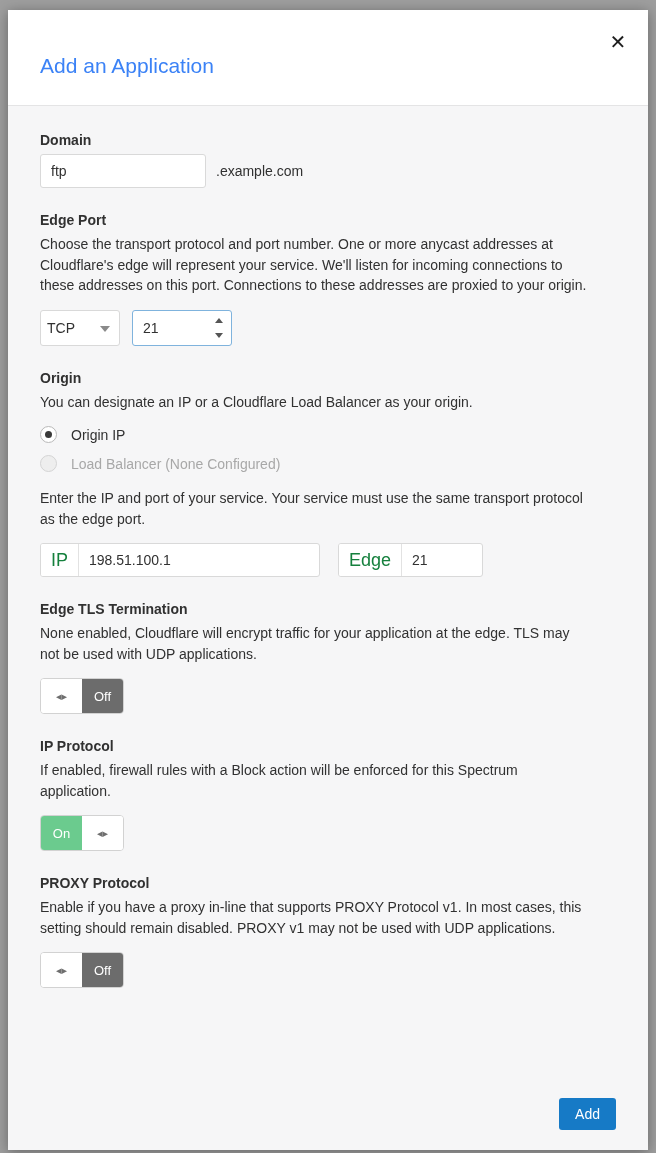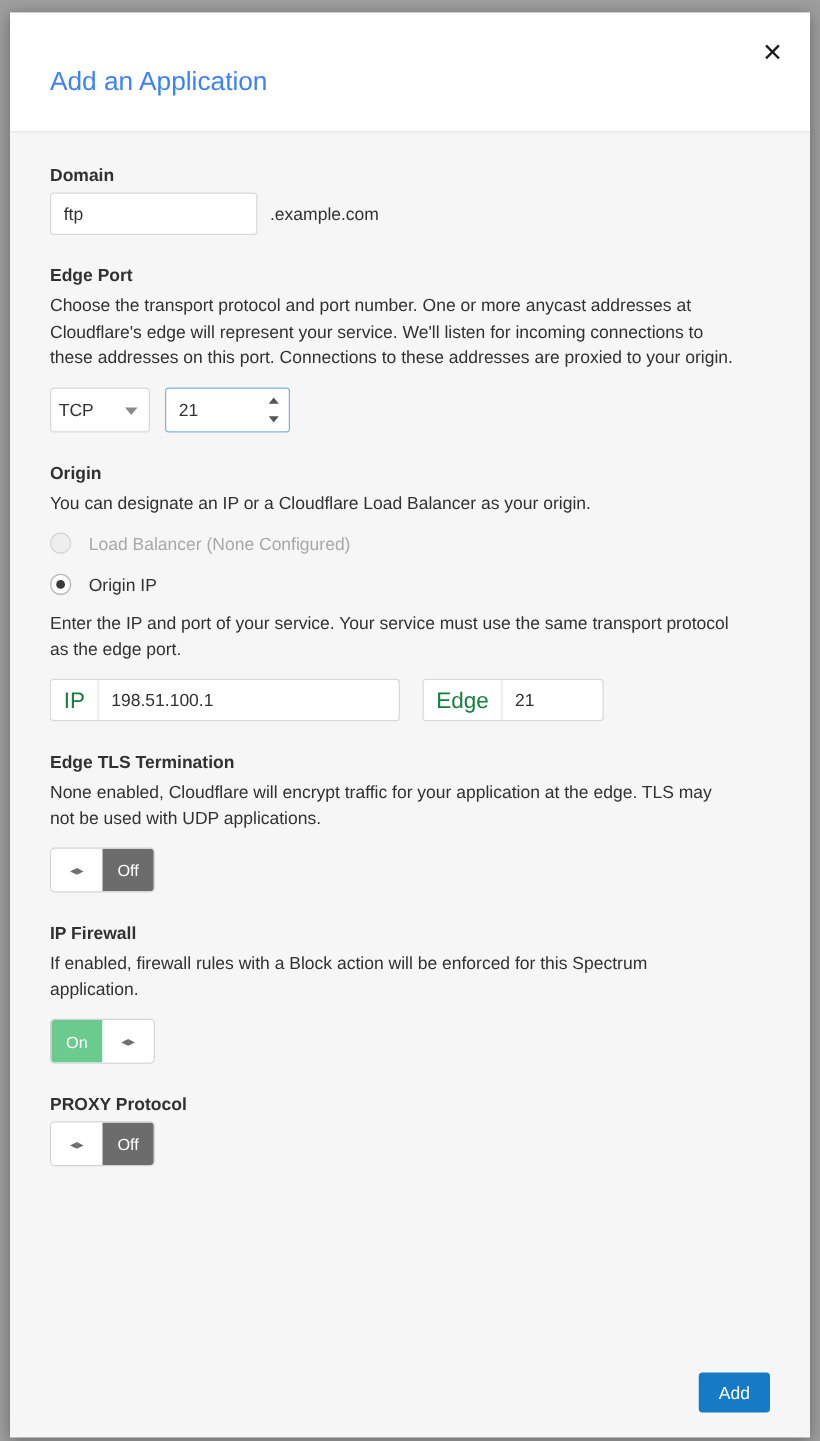--- a/index.html
+++ b/index.html
@@ -338,27 +338,27 @@
               <span class="spin-down"></span>
             </span>
           </div>
         </div>
       </div>
 
       <div class="section">
         <div class="section-title">Origin</div>
         <p class="section-desc">You can designate an IP or a Cloudflare Load Balancer as your origin.</p>
 
+        <div class="radio-row">
+          <span class="radio checked"></span>
+          <span class="radio-label">Origin IP</span>
+        </div>
         <div class="radio-row" style="margin-bottom:16px;">
           <span class="radio disabled"></span>
           <span class="radio-label disabled">Load Balancer (None Configured)</span>
-        </div>
-        <div class="radio-row">
-          <span class="radio checked"></span>
-          <span class="radio-label">Origin IP</span>
         </div>
 
         <p class="section-desc">Enter the IP and port of your service. Your service must use the same transport protocol as the edge port.</p>
 
         <div class="ip-group">
           <div class="input-group">
             <span class="input-addon">IP</span>
             <input class="ip-input" type="text" value="198.51.100.1" style="">
           </div>
           <div class="input-group port-group">
@@ -371,30 +371,31 @@
       <div class="section">
         <div class="section-title">Edge TLS Termination</div>
         <p class="section-desc">None enabled, Cloudflare will encrypt traffic for your application at the edge. TLS may not be used with UDP applications.</p>
         <div class="toggle">
           <span class="seg handle">◂▸</span>
           <span class="seg off-label">Off</span>
         </div>
       </div>
 
       <div class="section">
-        <div class="section-title">IP Firewall</div>
+        <div class="section-title">IP Protocol</div>
         <p class="section-desc">If enabled, firewall rules with a Block action will be enforced for this Spectrum application.</p>
         <div class="toggle">
           <span class="seg on-label">On</span>
           <span class="seg handle">◂▸</span>
         </div>
       </div>
 
       <div class="section">
         <div class="section-title">PROXY Protocol</div>
+        <p class="section-desc">Enable if you have a proxy in-line that supports PROXY Protocol v1. In most cases, this setting should remain disabled. PROXY v1 may not be used with UDP applications.</p>
         <div class="toggle">
           <span class="seg handle">◂▸</span>
           <span class="seg off-label">Off</span>
         </div>
       </div>
 
     </div>
 
     <div class="modal-footer">
       <button class="btn-add">Add</button>

